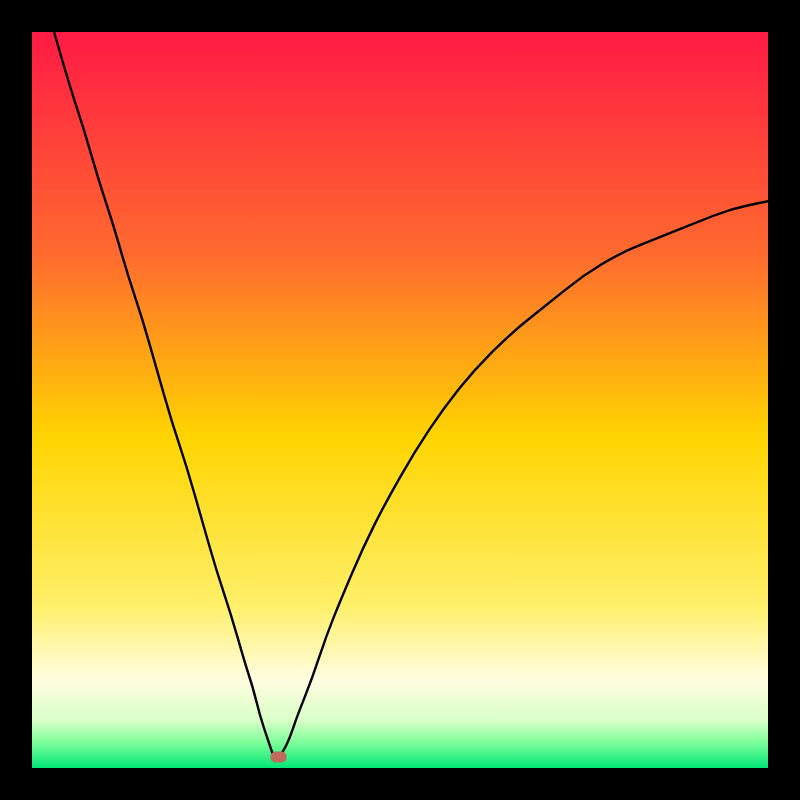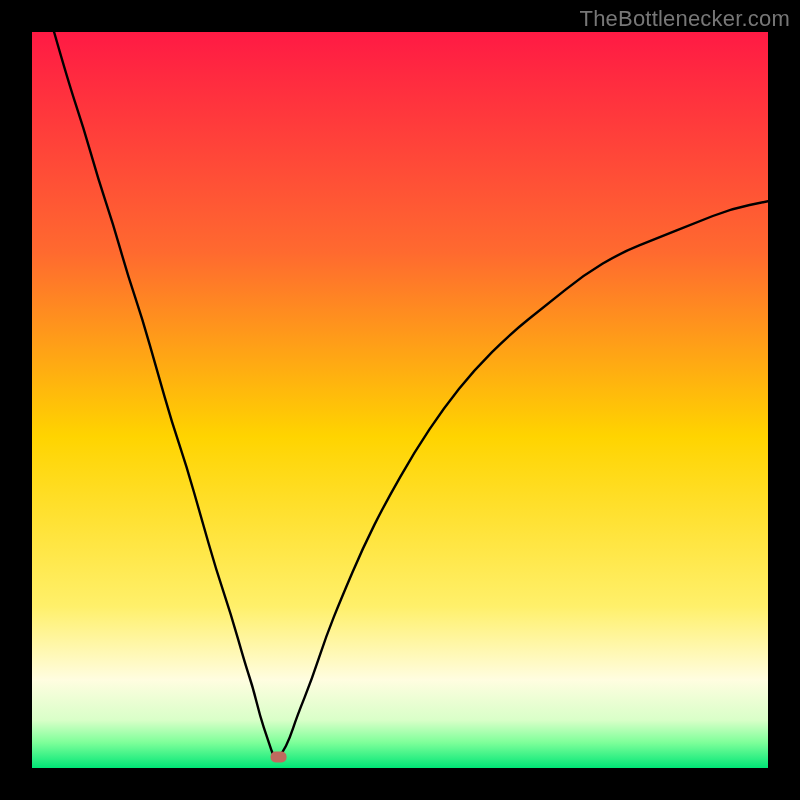--- a/index.html
+++ b/index.html
@@ -26,21 +26,20 @@
     font-size: 22px;
     font-weight: 500;
     letter-spacing: 0.2px;
     user-select: none;
   }
 </style>
 </head>
 <body>
 
 <div class="frame">
-  <div class="watermark">TheBottlenecker.com</div>
 
   <svg class="plot-area" viewBox="0 0 736 736" preserveAspectRatio="none">
     <defs>
       <linearGradient id="bg-grad" x1="0" y1="0" x2="0" y2="1">
           <stop offset="0%" stop-color="#ff1a44"></stop>
           <stop offset="30%" stop-color="#ff6a2f"></stop>
           <stop offset="55.00000000000001%" stop-color="#ffd400"></stop>
           <stop offset="78%" stop-color="#fff06a"></stop>
           <stop offset="88%" stop-color="#fffde0"></stop>
           <stop offset="93.5%" stop-color="#d9ffc8"></stop>

